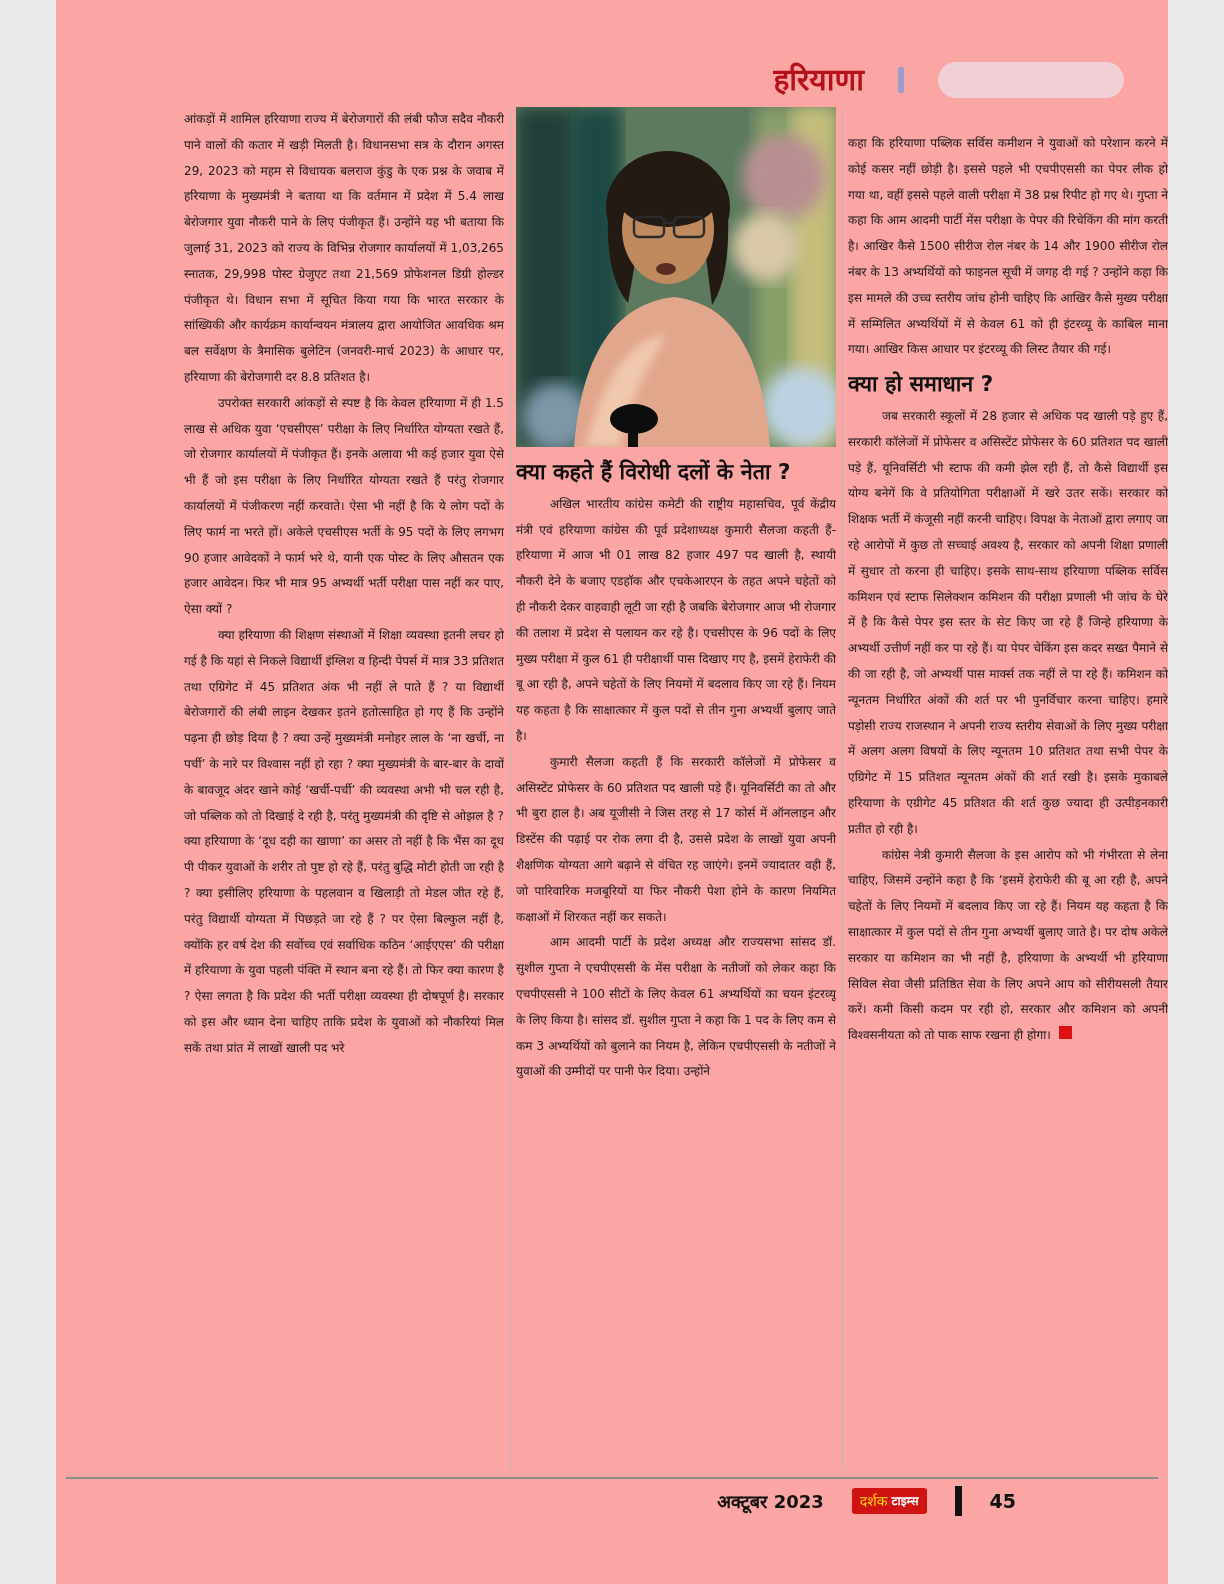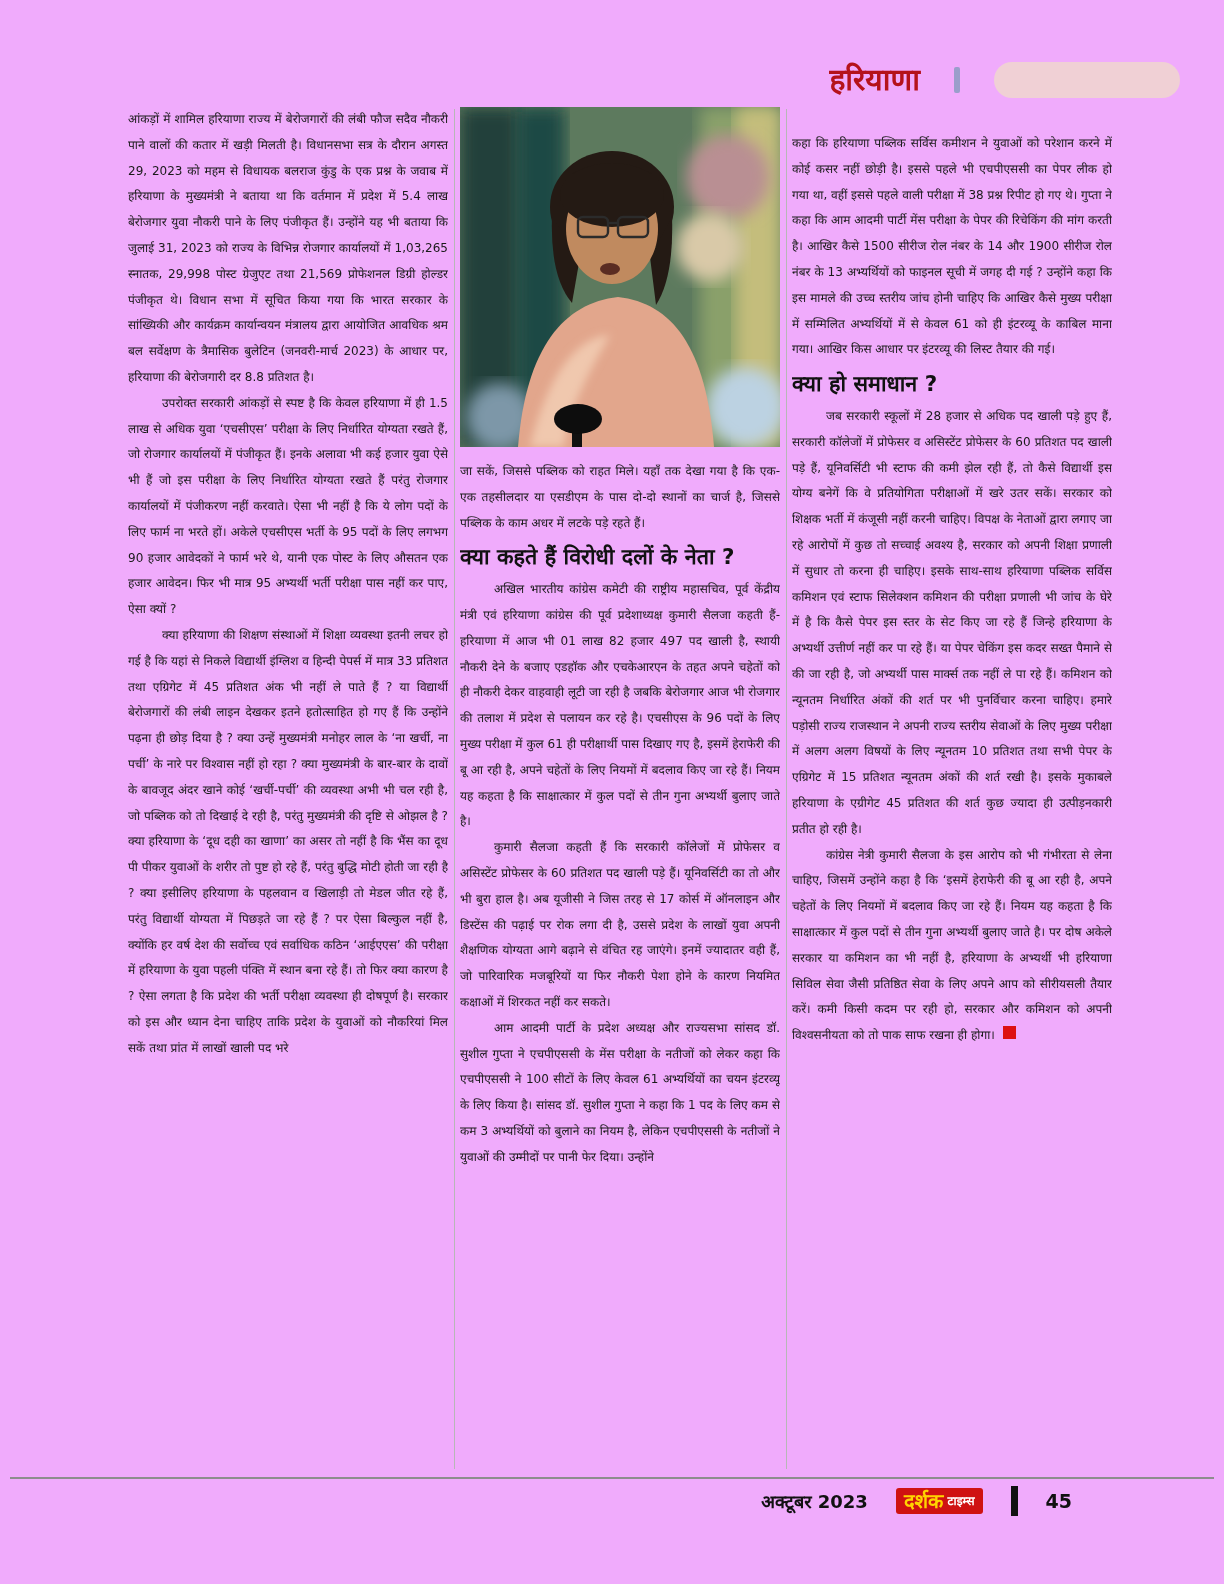--- a/index.html
+++ b/index.html
@@ -1,18 +1,18 @@
 <!DOCTYPE html>
 <html><head>
 <meta charset="utf-8">
 <style>
   html,body{margin:0;padding:0;background:#e9e9e9;}
   .page{
-    position:relative;width:1224px;height:1584px;margin:0 auto;
-    background:#f0abfc;overflow:hidden;
+    position:relative;width:1112px;height:1584px;margin:0 auto;
+    background:#fca5a5;overflow:hidden;
     font-family:"DejaVu Sans",sans-serif;color:#1a1a1a;
   }
   
   .header{position:absolute;top:62px;right:44px;display:flex;align-items:center;gap:34px;}
   .section-title{font-size:30px;font-weight:bold;color:#b5121b;line-height:1;}
   .header-bar{width:6px;height:26px;background:#9a9ecb;border-radius:2px;}
   .header-pill{width:186px;height:36px;background:#f0d0d5;border-radius:18px;}
   
   .content{position:absolute;left:128px;top:107px;width:984px;height:1366px;}
   .col{position:absolute;top:0;width:320px;height:1366px;overflow:hidden;text-align:justify;}
@@ -26,21 +26,21 @@
   p.indent{text-indent:34px;}
   h2.subhead{margin:8px 0 6px 0;font-size:21.5px;line-height:1.25;font-weight:bold;color:#111;text-align:left;}
   .end-square{display:inline-block;width:13px;height:13px;background:#dd1111;margin-left:8px;vertical-align:baseline;}
   
   .photo{width:320px;height:340px;margin:0 0 12px 0;display:block;background:#51684f;}
   
   .footer-rule{position:absolute;left:10px;right:10px;top:1477px;height:2px;background:#8d8d8d;}
   .footer{position:absolute;top:1486px;right:152px;display:flex;align-items:center;gap:28px;}
   .footer-date{font-size:18px;font-weight:bold;color:#111;}
   .footer-logo{display:flex;align-items:center;gap:4px;background:#cf1212;border-radius:3px;padding:2px 8px;height:22px;}
-  .logo-w1{color:#ffd400;font-size:20px;font-weight:bold;line-height:1;}
+  .logo-w1{color:#ffd400;font-size:14px;font-weight:normal;line-height:1;}
   .logo-w2{color:#ffffff;font-size:12px;font-weight:bold;line-height:1;text-align:center;}
   .footer-sep{width:7px;height:30px;background:#111;}
   .footer-page{font-size:19px;font-weight:800;color:#111;line-height:1;}
 </style>
 </head>
 <body>
 
 <div class="page">
 
   <div class="header">
@@ -87,21 +87,20 @@
         <ellipse cx="152" cy="122" rx="46" ry="55" fill="#c08a5f"></ellipse>
         <ellipse cx="152" cy="88" rx="52" ry="32" fill="#241a14"></ellipse>
         <rect x="118" y="110" width="30" height="20" rx="5" fill="none" stroke="#2b2b2b" stroke-width="2.4"></rect>
         <rect x="158" y="110" width="30" height="20" rx="5" fill="none" stroke="#2b2b2b" stroke-width="2.4"></rect>
         <line x1="148" y1="116" x2="158" y2="116" stroke="#2b2b2b" stroke-width="2.4"></line>
         <ellipse cx="150" cy="162" rx="10" ry="6" fill="#5a2c22"></ellipse>
 
         <rect x="112" y="318" width="10" height="22" fill="#101010"></rect>
         <ellipse cx="118" cy="312" rx="24" ry="15" fill="#0d0d0d"></ellipse>
       </svg>
-      <p class="body">जा सकें, जिससे पब्लिक को राहत मिले। यहाँ तक देखा गया है कि एक-एक तहसीलदार या एसडीएम के पास दो-दो स्थानों का चार्ज है, जिससे पब्लिक के काम अधर में लटके पड़े रहते हैं।</p>
       <h2 class="subhead">क्या कहते हैं विरोधी दलों के नेता ?</h2>
       <p class="body indent">अखिल भारतीय कांग्रेस कमेटी की राष्ट्रीय महासचिव, पूर्व केंद्रीय मंत्री एवं हरियाणा कांग्रेस की पूर्व प्रदेशाध्यक्ष कुमारी सैलजा कहती हैं- हरियाणा में आज भी 01 लाख 82 हजार 497 पद खाली है, स्थायी नौकरी देने के बजाए एडहॉक और एचकेआरएन के तहत अपने चहेतों को ही नौकरी देकर वाहवाही लूटी जा रही है जबकि बेरोजगार आज भी रोजगार की तलाश में प्रदेश से पलायन कर रहे है। एचसीएस के 96 पदों के लिए मुख्य परीक्षा में कुल 61 ही परीक्षार्थी पास दिखाए गए है, इसमें हेराफेरी की बू आ रही है, अपने चहेतों के लिए नियमों में बदलाव किए जा रहे हैं। नियम यह कहता है कि साक्षात्कार में कुल पदों से तीन गुना अभ्यर्थी बुलाए जाते है।</p>
       <p class="body indent">कुमारी सैलजा कहती हैं कि सरकारी कॉलेजों में प्रोफेसर व असिस्टेंट प्रोफेसर के 60 प्रतिशत पद खाली पड़े हैं। यूनिवर्सिटी का तो और भी बुरा हाल है। अब यूजीसी ने जिस तरह से 17 कोर्स में ऑनलाइन और डिस्टेंस की पढ़ाई पर रोक लगा दी है, उससे प्रदेश के लाखों युवा अपनी शैक्षणिक योग्यता आगे बढ़ाने से वंचित रह जाएंगे। इनमें ज्यादातर वही हैं, जो पारिवारिक मजबूरियों या फिर नौकरी पेशा होने के कारण नियमित कक्षाओं में शिरकत नहीं कर सकते।</p>
       <p class="body indent">आम आदमी पार्टी के प्रदेश अध्यक्ष और राज्यसभा सांसद डॉ. सुशील गुप्ता ने एचपीएससी के मेंस परीक्षा के नतीजों को लेकर कहा कि एचपीएससी ने 100 सीटों के लिए केवल 61 अभ्यर्थियों का चयन इंटरव्यू के लिए किया है। सांसद डॉ. सुशील गुप्ता ने कहा कि 1 पद के लिए कम से कम 3 अभ्यर्थियों को बुलाने का नियम है, लेकिन एचपीएससी के नतीजों ने युवाओं की उम्मीदों पर पानी फेर दिया। उन्होंने</p>
     </div>
 
     <div class="col col3">
       <p class="body">कहा कि हरियाणा पब्लिक सर्विस कमीशन ने युवाओं को परेशान करने में कोई कसर नहीं छोड़ी है। इससे पहले भी एचपीएससी का पेपर लीक हो गया था, वहीं इससे पहले वाली परीक्षा में 38 प्रश्न रिपीट हो गए थे। गुप्ता ने कहा कि आम आदमी पार्टी मेंस परीक्षा के पेपर की रिचेकिंग की मांग करती है। आखिर कैसे 1500 सीरीज रोल नंबर के 14 और 1900 सीरीज रोल नंबर के 13 अभ्यर्थियों को फाइनल सूची में जगह दी गई ? उन्होंने कहा कि इस मामले की उच्च स्तरीय जांच होनी चाहिए कि आखिर कैसे मुख्य परीक्षा में सम्मिलित अभ्यर्थियों में से केवल 61 को ही इंटरव्यू के काबिल माना गया। आखिर किस आधार पर इंटरव्यू की लिस्ट तैयार की गई।</p>
       <h2 class="subhead">क्या हो समाधान  ?</h2>
       <p class="body indent">जब सरकारी स्कूलों में 28 हजार से अधिक पद खाली पड़े हुए हैं, सरकारी कॉलेजों में प्रोफेसर व असिस्टेंट प्रोफेसर के 60 प्रतिशत पद खाली पड़े हैं, यूनिवर्सिटी भी स्टाफ की कमी झेल रही हैं, तो कैसे विद्यार्थी इस योग्य बनेगें कि वे प्रतियोगिता परीक्षाओं में खरे उतर सकें। सरकार को शिक्षक भर्ती में कंजूसी नहीं करनी चाहिए। विपक्ष के नेताओं द्वारा लगाए जा रहे आरोपों में कुछ तो सच्चाई अवश्य है, सरकार को अपनी शिक्षा प्रणाली में सुधार तो करना ही चाहिए। इसके साथ-साथ हरियाणा पब्लिक सर्विस कमिशन एवं स्टाफ सिलेक्शन कमिशन की परीक्षा प्रणाली भी जांच के घेरे में है कि कैसे पेपर इस स्तर के सेट किए जा रहे हैं जिन्हे हरियाणा के अभ्यर्थी उत्तीर्ण नहीं कर पा रहे हैं। या पेपर चेकिंग इस कदर सख्त पैमाने से की जा रही है, जो अभ्यर्थी पास मार्क्स तक नहीं ले पा रहे हैं। कमिशन को न्यूनतम निर्धारित अंकों की शर्त पर भी पुनर्विचार करना चाहिए। हमारे पड़ोसी राज्य राजस्थान ने अपनी राज्य स्तरीय सेवाओं के लिए मुख्य परीक्षा में अलग अलग विषयों के लिए न्यूनतम 10 प्रतिशत तथा सभी पेपर के एग्रिगेट में 15 प्रतिशत न्यूनतम अंकों की शर्त रखी है। इसके मुकाबले हरियाणा के एग्रीगेट 45 प्रतिशत की शर्त कुछ ज्यादा ही उत्पीड़नकारी प्रतीत हो रही है।</p>

